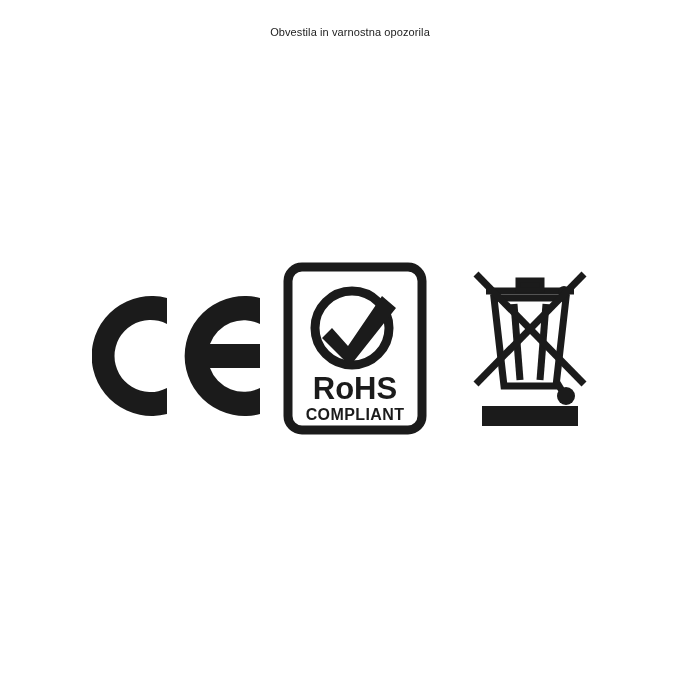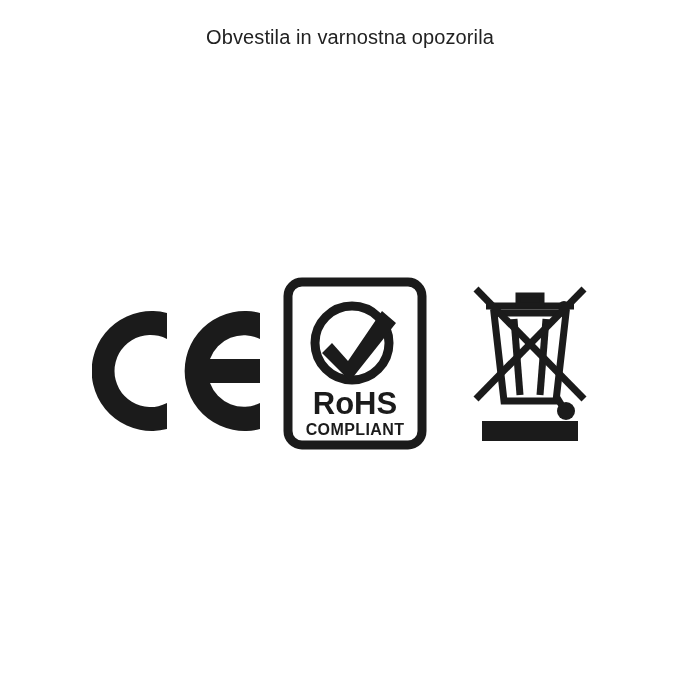--- a/index.html
+++ b/index.html
@@ -17,35 +17,35 @@
     height: 700px;
     background: #ffffff;
     overflow: hidden;
   }
   .page-title {
     position: absolute;
     top: 26px;
     left: 0;
     width: 700px;
     text-align: center;
-    font-size: 20px;
+    font-size: 11px;
     color: #222222;
     letter-spacing: 0.1px;
     font-family: "Liberation Sans", sans-serif;
   }
   .symbol-row {
     position: absolute;
     top: 255px;
     left: 80px;
     width: 540px;
     height: 185px;
   }
   .symbol {
     position: absolute;
-    top: 16px;
+    top: 1px;
   }
   
   .ce-mark { left: 12px; width: 180px; height: 185px; }
   .ce-mark svg { display: block; }
   
   .rohs { left: 200px; width: 150px; height: 185px; }
   .rohs svg { display: block; }
   
   .weee { left: 380px; width: 140px; height: 185px; }
   .weee svg { display: block; }

